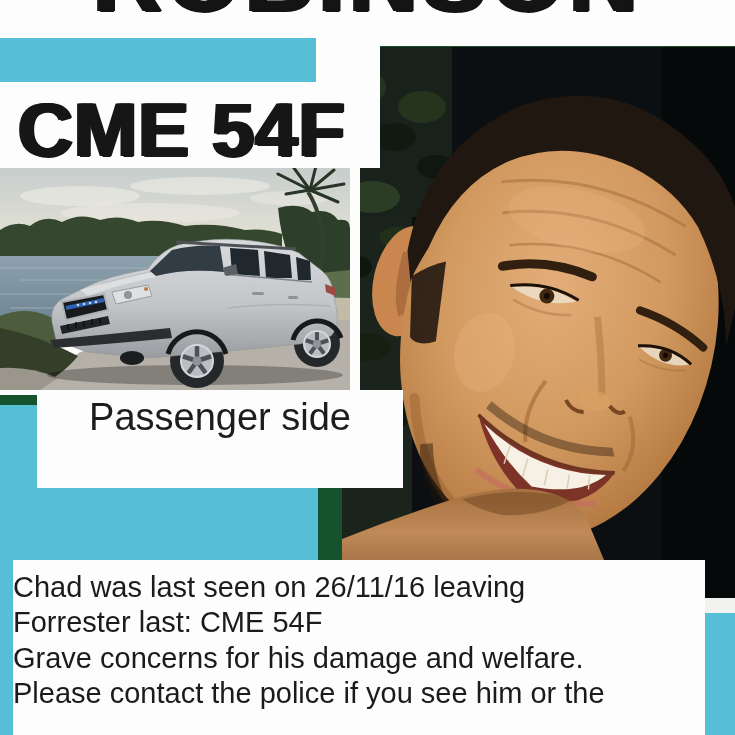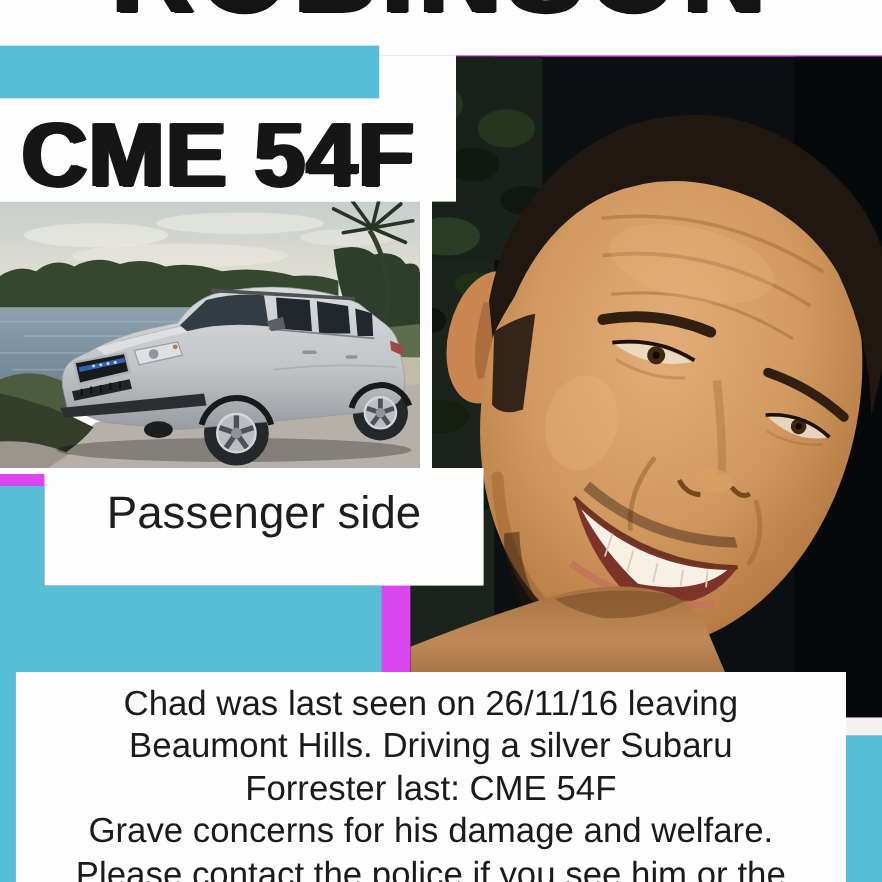--- a/index.html
+++ b/index.html
@@ -1,18 +1,18 @@
 <!DOCTYPE html>
 <html><head>
 <meta charset="utf-8">
 <style>
   html,body{margin:0;padding:0;background:#222;}
   .poster{
     position:relative;width:735px;height:735px;overflow:hidden;
-    background:#d946ef;font-family:"Liberation Sans",sans-serif;color:#1c1c1c;
+    background:#14532d;font-family:"Liberation Sans",sans-serif;color:#1c1c1c;
   }
   .poster *{box-sizing:border-box;}
   .abs{position:absolute;}
   
   .banner{left:0;top:0;width:735px;height:46px;overflow:hidden;background:#fdfdfd;}
   .robinson{
     position:absolute;top:-70px;left:0;right:0;text-align:center;
     font-size:96px;font-weight:bold;line-height:1;letter-spacing:4px;color:#141414;
     text-shadow:2px 0 currentColor,-2px 0 currentColor,1px 1px currentColor;
     white-space:nowrap;
@@ -32,26 +32,26 @@
   
   .cme-panel{left:0;top:46px;width:380px;height:122px;background:#fdfdfd;}
   .cme{
     position:absolute;left:18px;top:46px;font-size:76px;font-weight:bold;line-height:1;
     letter-spacing:1px;color:#161616;white-space:nowrap;
     text-shadow:2px 0 currentColor,-2px 0 currentColor,1px 1px currentColor;
   }
   
   .damage-box{
     left:37px;top:390px;width:366px;height:98px;background:#fdfdfd;
-    text-align:center;font-size:38px;line-height:45px;padding-top:16px;color:#1d1d1d;
+    text-align:center;font-size:38px;line-height:45px;padding-top:5px;color:#1d1d1d;
   }
   
   .details-box{
     left:13px;top:560px;width:692px;height:175px;background:#fdfdfd;
-    text-align:center;font-size:29px;line-height:35.4px;padding-top:10px;color:#1b1b1b;
+    font-size:29px;line-height:35.4px;padding-top:10px;color:#1b1b1b;
   }
 </style>
 </head>
 <body>
 
 <div class="poster">
 
   <div class="abs banner">
     <div class="robinson">ROBINSON</div>
   </div>
@@ -267,21 +267,20 @@
 
   <div class="abs damage-box">
     <div>Passenger side</div>
   </div>
 
   <div class="abs cyan-a"></div>
   <div class="abs cyan-b"></div>
 
   <div class="abs details-box">
     <div>Chad was last seen on 26/11/16 leaving</div>
-    <div>Beaumont Hills. Driving a silver Subaru</div>
     <div>Forrester last: CME 54F</div>
     <div>Grave concerns for his damage and welfare.</div>
     <div>Please contact the police if you see him or the</div>
   </div>
 
   <div class="abs photo-underline"></div>
   <div class="abs cyan-c"></div>
   <div class="abs cyan-d"></div>
 
 </div>

